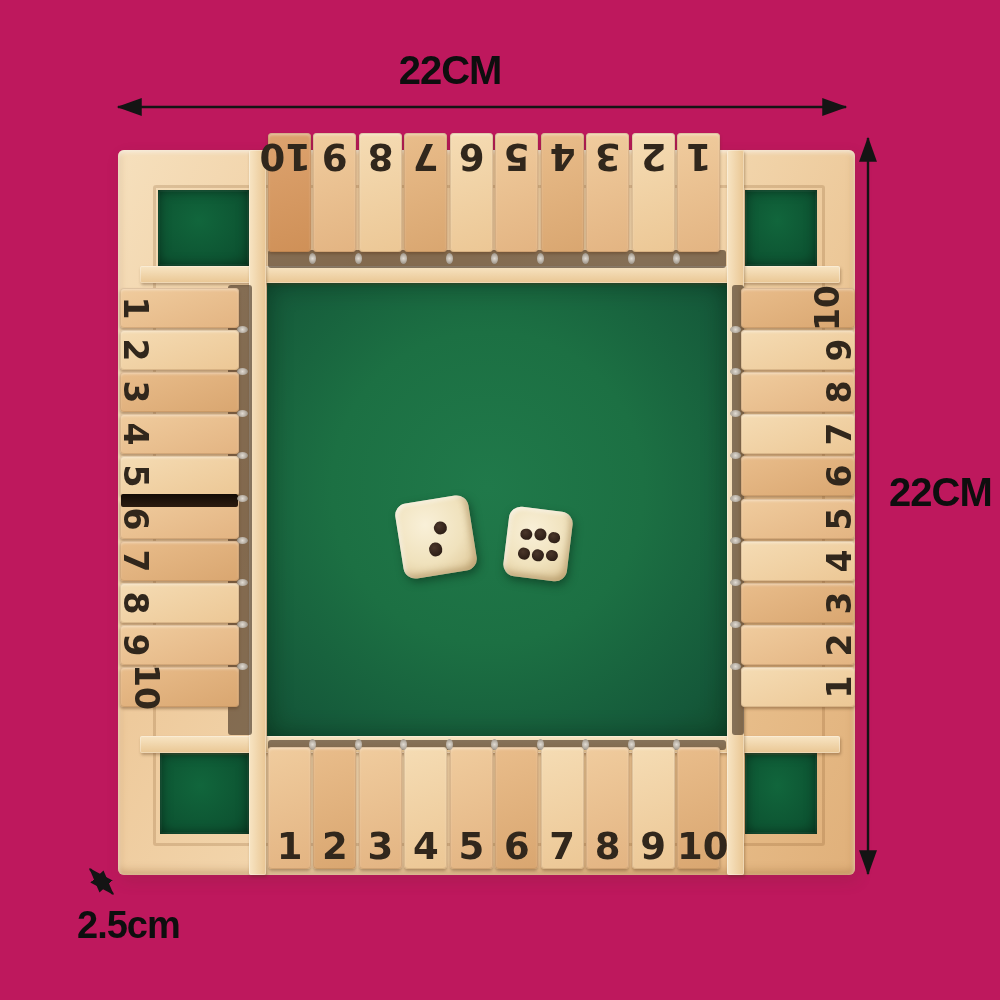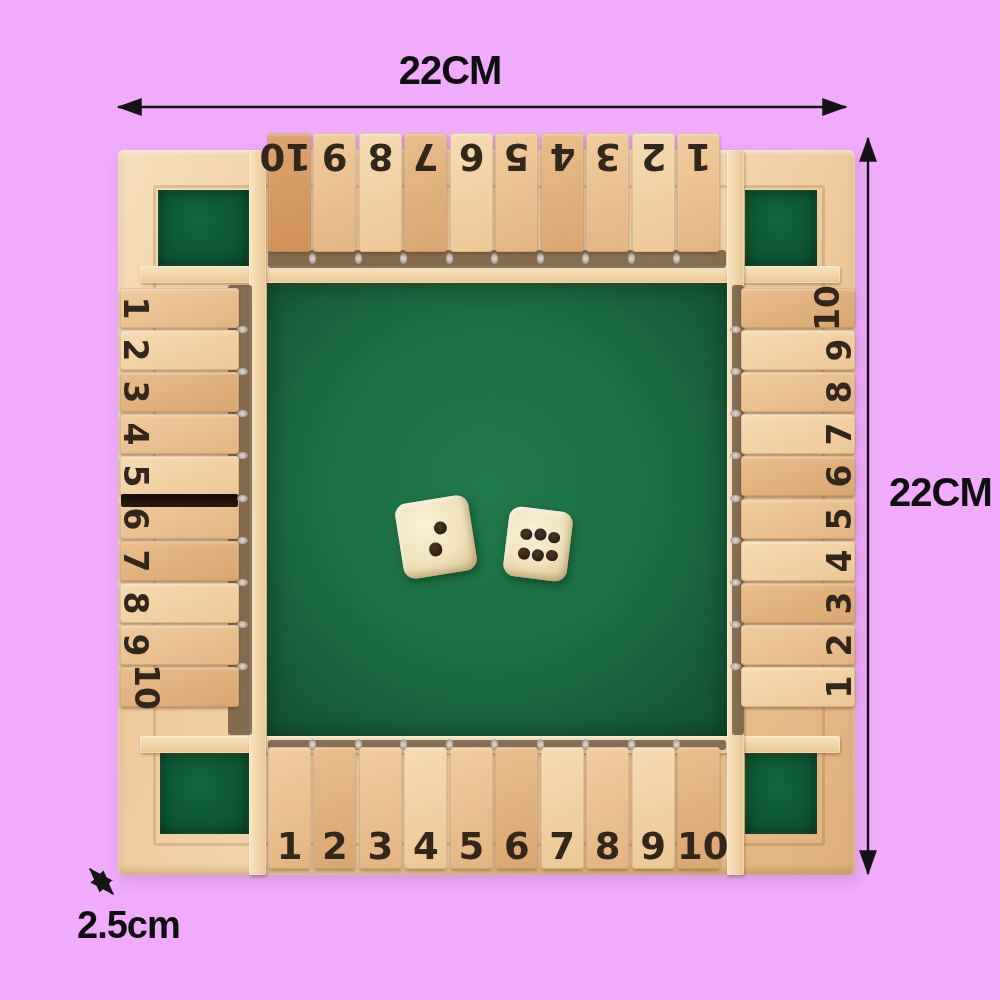--- a/index.html
+++ b/index.html
@@ -1,16 +1,16 @@
 <!DOCTYPE html>
 <html><head>
 <meta charset="utf-8">
 <style>
   html,body{margin:0;padding:0;background:#ffffff;}
-  .canvas{position:relative;width:1000px;height:1000px;background:#f0abfc;overflow:hidden;
+  .canvas{position:relative;width:1000px;height:1000px;background:#be185d;overflow:hidden;
           font-family:"Liberation Sans", sans-serif;}
 
   
   .arrows{position:absolute;left:0;top:0;z-index:40;pointer-events:none;}
   .dim-label{position:absolute;z-index:41;font-weight:700;color:#0e0e0e;font-size:40px;
              line-height:1;letter-spacing:-1px;}
   .dim-label.top{left:330px;top:50px;width:240px;text-align:center;}
   .dim-label.right{left:889px;top:472px;}
   .dim-label.thickness{left:77px;top:906px;font-size:38px;}
 

